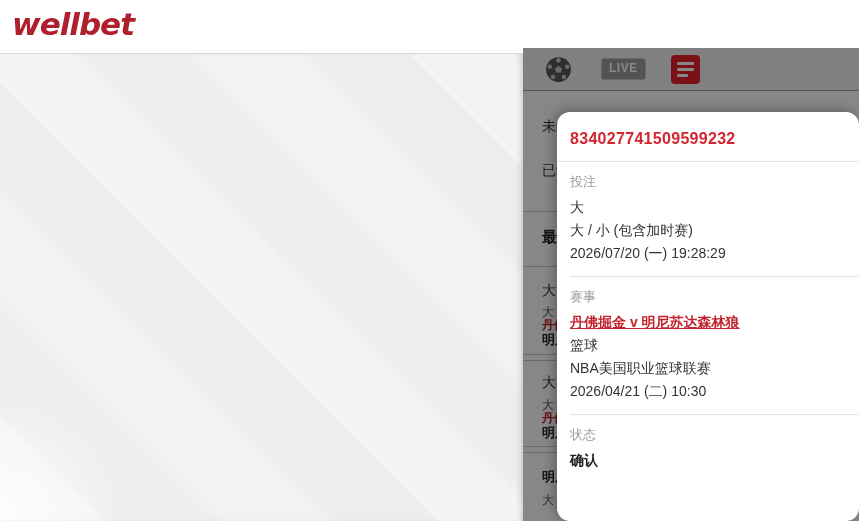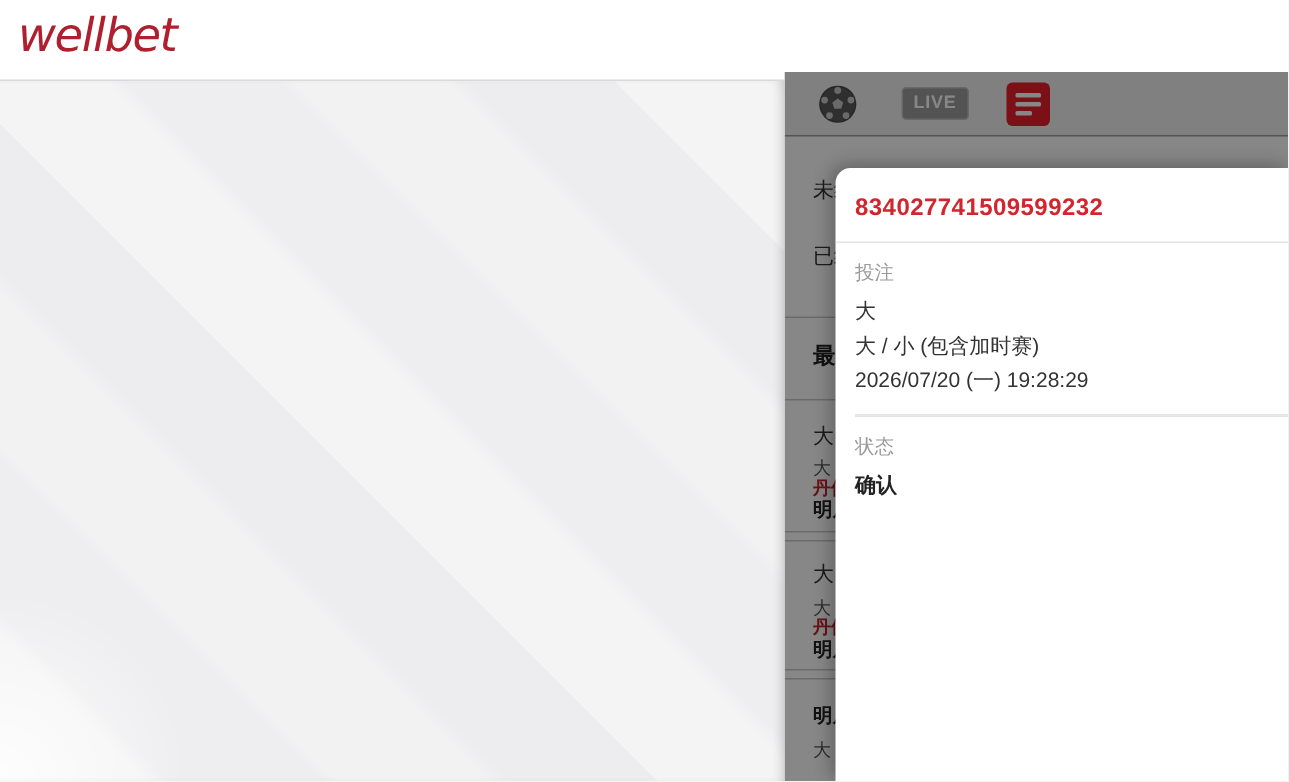--- a/index.html
+++ b/index.html
@@ -8,21 +8,21 @@
   .page { position:relative; width:859px; height:521px; overflow:hidden; background:#fff; }
 
   
   .header {
     position:absolute; left:0; top:0; width:859px; height:54px;
     background:#ffffff; border-bottom:1px solid #d9d9d9;
     display:flex; align-items:center; z-index:1;
   }
   .logo {
     margin-left:12px; font-family:"DejaVu Sans","Liberation Sans",sans-serif;
-    font-style:italic; font-weight:normal; font-size:31px; letter-spacing:-1px;
+    font-style:italic; font-weight:bold; font-size:31px; letter-spacing:-1px;
     color:#b01f2e; line-height:1; padding-bottom:4px;
   }
   .nav { display:flex; margin-left:40px; gap:30px; font-size:16px; }
   .nav-item { color:#303030; cursor:pointer; white-space:nowrap; }
   .nav-item.active { color:#a31e2a; font-weight:bold; }
 
   
   .left-area {
     position:absolute; left:0; top:53px; width:523px; height:468px;
     background-color:#f0f0f1;
@@ -71,20 +71,21 @@
   .bg-div { position:absolute; left:0; right:0; height:0; border-top:1px solid #c9c9c9; }
 
   .dim-overlay { position:absolute; inset:0; background:rgba(0,0,0,0.47); z-index:5; }
 
   
   .popup {
     position:absolute; left:34px; top:64px; right:0; bottom:0;
     background:#ffffff; border-top-left-radius:10px; z-index:6;
     box-shadow:-3px -2px 12px rgba(0,0,0,0.28);
     overflow:hidden;
+    border-radius:13px;
   }
   .popup-id {
     padding:18px 13px 13px 13px; font-size:16px; font-weight:bold;
     color:#d2252e; letter-spacing:0.3px;
   }
   .pdivider { border-top:1px solid #e3e3e3; margin-left:13px; }
   .pdivider.full { margin-left:0; }
   .psection { padding:10px 13px 11px 13px; font-size:14px; color:#333; line-height:23px; }
   .plabel { font-size:13px; color:#9a9a9a; line-height:20px; margin-bottom:4px; }
   .pline { white-space:nowrap; }
@@ -151,20 +152,27 @@
       <div class="pdivider full"></div>
 
       <div class="psection">
         <div class="plabel">投注</div>
         <div class="pline">大</div>
         <div class="pline">大 / 小 (包含加时赛)</div>
         <div class="pline">2026/07/20 (一) 19:28:29</div>
       </div>
       <div class="pdivider"></div>
 
+      <div class="psection">
+        <div class="plabel">赛事</div>
+        <div class="pline"><span class="match-link">丹佛掘金 v 明尼苏达森林狼</span></div>
+        <div class="pline">篮球</div>
+        <div class="pline">NBA美国职业篮球联赛</div>
+        <div class="pline">2026/04/21 (二) 10:30</div>
+      </div>
       <div class="pdivider"></div>
 
       <div class="psection">
         <div class="plabel">状态</div>
         <div class="pline strong">确认</div>
       </div>
     </div>
   </div>
 
   <div class="header">

